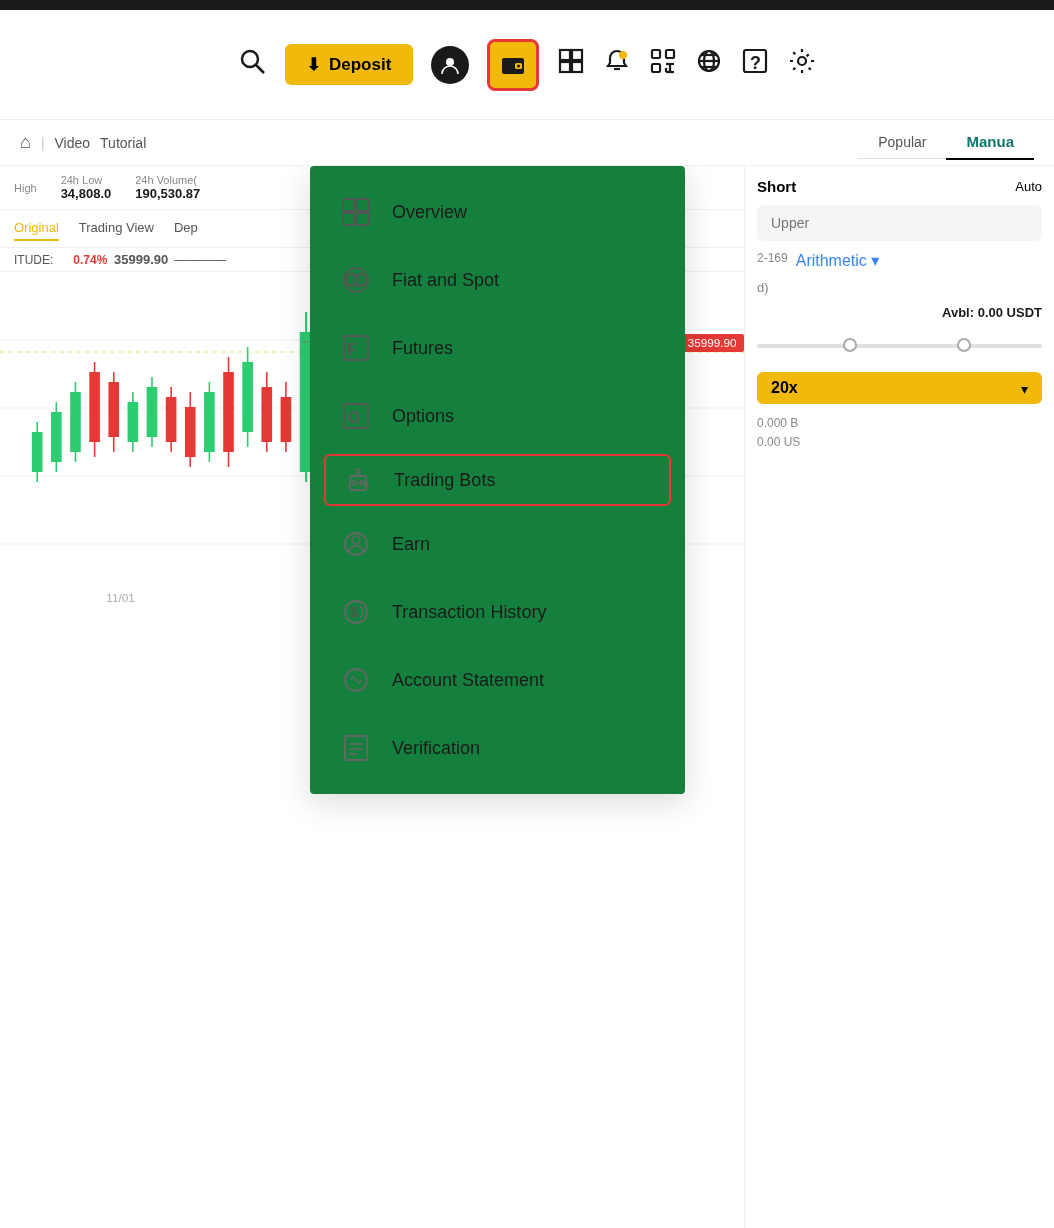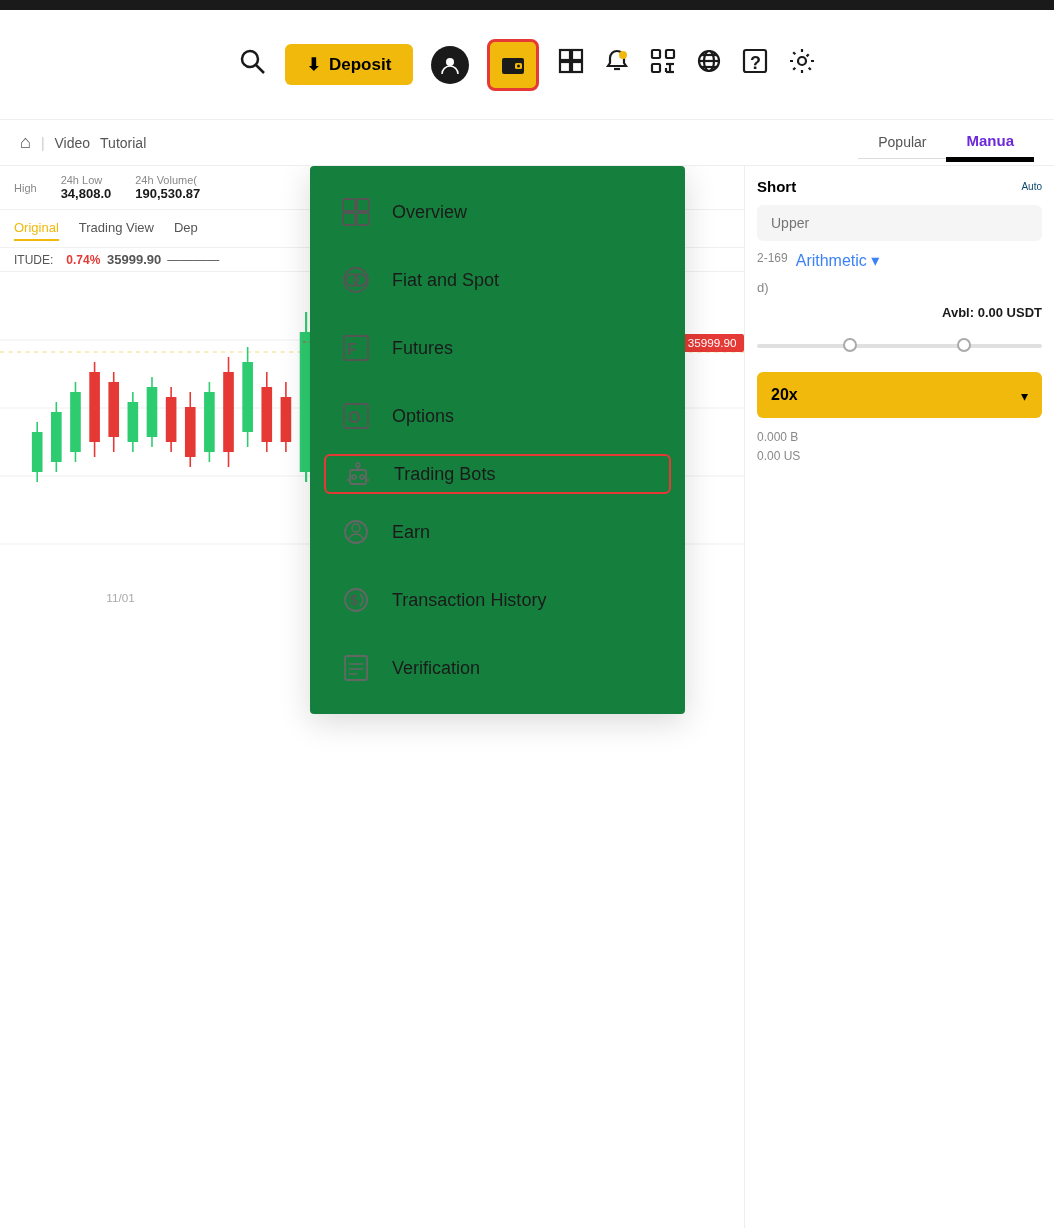--- a/index.html
+++ b/index.html
@@ -241,21 +241,21 @@
       align-items: center;
       padding: 16px 28px;
       cursor: pointer;
       gap: 18px;
       transition: background 0.15s;
     }
     .menu-item.active-item {
       border: 2px solid #e53935;
       border-radius: 6px;
       margin: 4px 14px;
-      padding: 0 14px;
+      padding: 6px 14px;
     }
     .menu-icon {
       width: 36px;
       height: 36px;
       display: flex;
       align-items: center;
       justify-content: center;
       flex-shrink: 0;
     }
     .menu-label {
@@ -366,21 +366,21 @@
 <div class="subheader">
   <span class="subheader-home">⌂</span>
   <span class="subheader-sep">|</span>
   <span class="subheader-link">Video</span>
   <span class="subheader-link">Tutorial</span>
 
   <div style="margin-left: auto; display: flex; gap: 0; align-items: center;">
     <div style="padding: 8px 20px; font-size:14px; color:#555; cursor:pointer; border-bottom: 1px solid #ddd;">
       <span>Popular</span>
     </div>
-    <div style="padding: 8px 20px; font-size:15px; color:#6d28d9; font-weight:700; cursor:pointer; border-bottom: 5px solid #000000;">
+    <div style="padding: 8px 20px; font-size:15px; color:#0f766e; font-weight:700; cursor:pointer; border-bottom: 2px solid #000000;">
       <span>Manua</span>
     </div>
   </div>
 </div>
 
 <div class="main-area">
 
   <div class="chart-area">
 
     <div class="chart-stats">
@@ -399,21 +399,21 @@
     </div>
 
     <div class="chart-tabs">
       <span class="chart-tab active">Original</span>
       <span class="chart-tab">Trading View</span>
       <span class="chart-tab">Dep</span>
     </div>
 
     <div class="amplitude-bar">
       <span>ITUDE:</span>
-      <span class="amplitude-value" style="margin-left:13px;">0.74%</span>
+      <span class="amplitude-value" style="margin-left:20px;">0.74%</span>
       &nbsp;&nbsp;
       <span style="font-weight:600; font-size:13px;">35999.90</span>
       <span style="margin-left:6px; font-size:13px;">————</span>
     </div>
 
     <div class="chart-canvas">
       <svg width="100%" height="340" viewBox="0 0 700 340" preserveAspectRatio="none">
 
         <rect width="700" height="340" fill="#fff"></rect>
 
@@ -486,21 +486,21 @@
         <text x="100" y="330" fill="#aaa" font-size="11">11/01</text>
       </svg>
     </div>
 
   </div>
 
   <div class="right-panel">
     <div class="right-content">
       <div style="display:flex; justify-content:space-between; align-items:center;gap:48px;">
         <span style="font-size:15px; font-weight:600;">Short</span>
-        <span style="color:#0c4a6e; font-size:10px;">Auto</span>
+        <span style="color:#000000; font-size:13px;">Auto</span>
       </div>
       <input class="input-field" type="text" value="" placeholder="Upper" style="">
 
       <div class="range-row">
         <span style="font-size:12px; color:#888;">2-169</span>
         <span style="font-size:16px; color:#3b82f6;">Arithmetic ▾</span>
       </div>
 
       <div style="font-size:13px; color:#888;">d)</div>
 
@@ -508,21 +508,21 @@
         <span>Avbl:</span>
         <span>0.00 USDT</span>
       </div>
 
       <div style="position:relative; height:20px; margin: 6px 0;">
         <div style="position:absolute; top:8px; left:0; right:0; height:4px; background:#e0e0e0; border-radius:2px;"></div>
         <div style="position:absolute; top:2px; left:30%; width:14px; height:14px; background:#fff; border:2px solid #aaa; border-radius:50%;"></div>
         <div style="position:absolute; top:2px; left:70%; width:14px; height:14px; background:#fff; border:2px solid #aaa; border-radius:50%;"></div>
       </div>
 
-      <div style="background:#f0b90b; border-radius:6px; padding:14px 14px; display:flex; align-items:flex-end; justify-content:space-between; cursor:pointer;">
+      <div style="background:#f0b90b; border-radius:6px; padding:7px 14px; display:flex; align-items:flex-end; justify-content:space-between; cursor:pointer;">
         <span style="font-size:16px; font-weight:700;">20x</span>
         <span style="font-size:14px;">▾</span>
       </div>
 
       <div class="bottom-values">
         <div>0.000 B</div>
         <div>0.00 US</div>
       </div>
     </div>
   </div>
@@ -605,20 +605,29 @@
         <div class="menu-icon">
           <svg class="icon-svg" viewBox="0 0 32 32" stroke="#555">
             <circle cx="16" cy="16" r="11" stroke-width="1.8" fill="none"></circle>
             <text x="10" y="21" font-size="14" fill="#555" stroke="none" font-weight="700">$</text>
             <path d="M20 10 Q26 16 20 22" stroke-width="1.5" fill="none"></path>
           </svg>
         </div>
         <span class="menu-label">Transaction History</span>
       </div>
 
+      <div class="menu-item">
+        <div class="menu-icon">
+          <svg class="icon-svg" viewBox="0 0 32 32" stroke="#555">
+            <circle cx="16" cy="16" r="11" stroke-width="1.8" fill="none"></circle>
+            <path d="M10 16 Q13 10 16 16 Q19 22 22 16" stroke-width="1.5" fill="none"></path>
+          </svg>
+        </div>
+        <span class="menu-label">Account Statement</span>
+      </div>
 
       <div class="menu-item">
         <div class="menu-icon">
           <svg class="icon-svg" viewBox="0 0 32 32" stroke="#555">
             <rect x="5" y="4" width="22" height="24" rx="2" stroke-width="1.8" fill="none"></rect>
             <line x1="9" y1="12" x2="23" y2="12" stroke-width="1.5"></line>
             <line x1="9" y1="17" x2="23" y2="17" stroke-width="1.5"></line>
             <line x1="9" y1="22" x2="17" y2="22" stroke-width="1.5"></line>
           </svg>
         </div>

